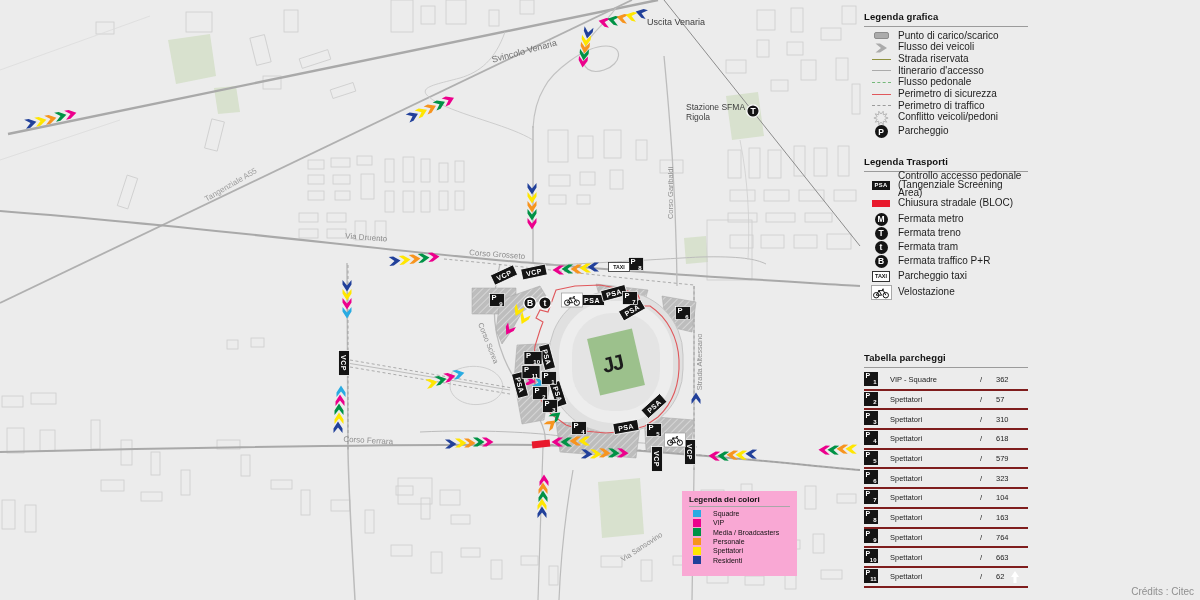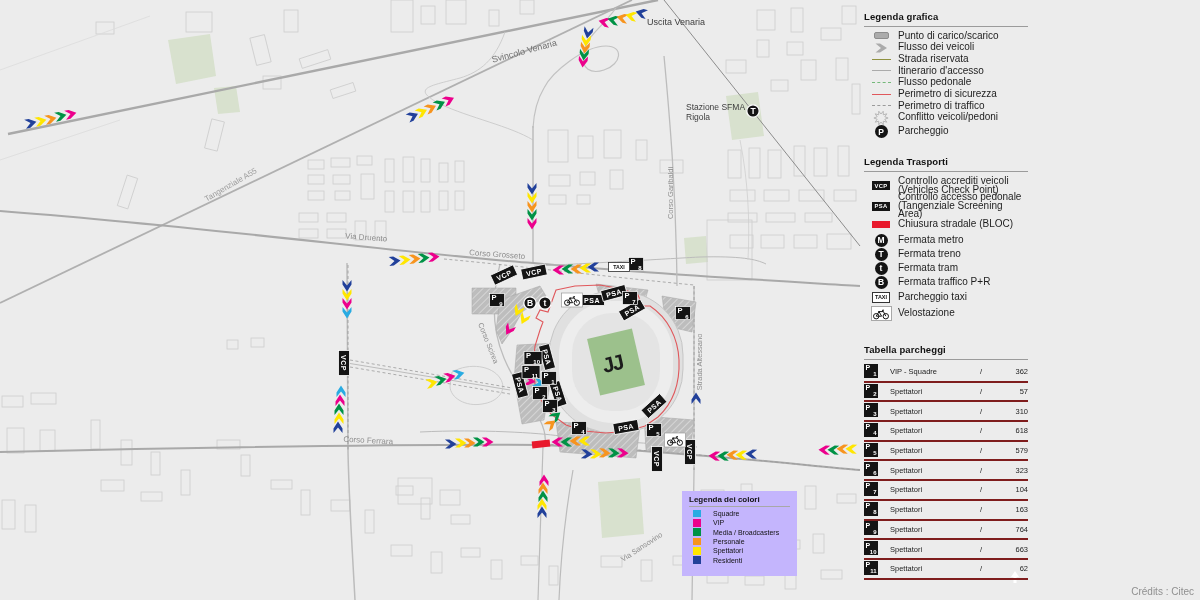--- a/index.html
+++ b/index.html
@@ -24,27 +24,27 @@
   .redrect{display:inline-block;width:18px;height:7px;background:#E8192C}
   .bikebox{width:19px;height:13px;background:#fff;border:1px solid #a8a8a8;display:flex;align-items:center;justify-content:center}
   
   #thead{display:flex;align-items:center;height:17px;border-bottom:1px solid #9b9b9b;
          font-size:8px;font-weight:bold;color:#121212}
   .trow{display:flex;align-items:center;height:17.7px;border-bottom:2px solid #7f1d1d;
         font-size:7.5px;color:#1d1d1d}
   .tc-b{width:26px;flex:none}
   .tc-c{flex:1}
   .tc-s{width:30px;text-align:center;flex:none}
-  .tc-v{width:32px;text-align:right;flex:none}
+  .tc-v{width:32px;text-align:left;flex:none}
   #thead .tc-c{text-align:center}
   .pbsq{position:relative;display:inline-block;width:14px;height:14px;background:#141414}
   .pbsq i{position:absolute;left:1.5px;top:.5px;font-style:normal;color:#fff;font-weight:bold;font-size:7px}
   .pbsq b{position:absolute;right:1.5px;bottom:.5px;color:#fff;font-size:6px;font-weight:bold}
   
-  #color-box{position:absolute;left:682px;top:491px;width:115px;height:85px;background:#c4b5fd}
+  #color-box{position:absolute;left:682px;top:491px;width:115px;height:85px;background:#f9a8d4}
   #color-box h3{margin:4px 7px 0;font-size:8px;color:#121212}
   #color-box .rule{margin:2px 7px 2px;border-top-color:#a8a8a8}
   .crow{display:flex;align-items:center;height:9.3px;padding-left:11px}
   .sw{width:8px;height:7.5px;flex:none}
   .cl{font-size:7px;margin-left:12px;color:#111}
   #credits{position:absolute;right:6px;bottom:3px;font-size:10px;color:#8f8f8f}
 </style>
 </head>
 <body>
 
@@ -593,26 +593,20 @@
               <span class="circ">P</span>
             </span>
             <span class="llab">Parcheggio</span>
           </div>
         </div>
     </div>
     <div class="sec" id="sec-trasporti" style="top:156px">
       <h3>Legenda Trasporti</h3>
       <div class="rule"></div>
       <div id="lt-items">
-          <div class="litem" style="height:21px">
-            <span class="lic">
-              <span class="bdg">VCP</span>
-            </span>
-            <span class="llab">Controllo accrediti veicoli<span class="l2">(Vehicles Check Point)</span></span>
-          </div>
           <div class="litem" style="height:20px">
             <span class="lic">
               <span class="bdg">PSA</span>
             </span>
             <span class="llab">Controllo accesso pedonale<span class="l2">(Tangenziale Screening Area)</span></span>
           </div>
           <div class="litem" style="height:17px">
             <span class="lic">
               <span class="redrect"></span>
             </span>
@@ -657,21 +651,21 @@
                     <circle cx="12.8" cy="8.2" r="2.7"></circle>
                     <path d="M3.2,8.2 L6,3.6 L10.4,3.6 L12.8,8.2 M6,3.6 L8.6,8.2 L3.2,8.2 M10,3.6 L9.4,2.2 L11,2.2 M5.2,3.6 L6.8,3.6"></path>
                   </g>
                 </svg>
               </span>
             </span>
             <span class="llab">Velostazione</span>
           </div>
         </div>
     </div>
-    <div class="sec" id="sec-parcheggi" style="top:344px">
+    <div class="sec" id="sec-parcheggi" style="top:352px">
       <h3>Tabella parcheggi</h3>
       <div class="rule"></div>
       <div id="t-rows">
           <div class="trow">
             <span class="tc-b"><span class="pbsq"><i>P</i><b>1</b></span></span>
             <span class="tc-c">VIP - Squadre</span>
             <span class="tc-s">/</span>
             <span class="tc-v">362</span>
           </div>
           <div class="trow">

